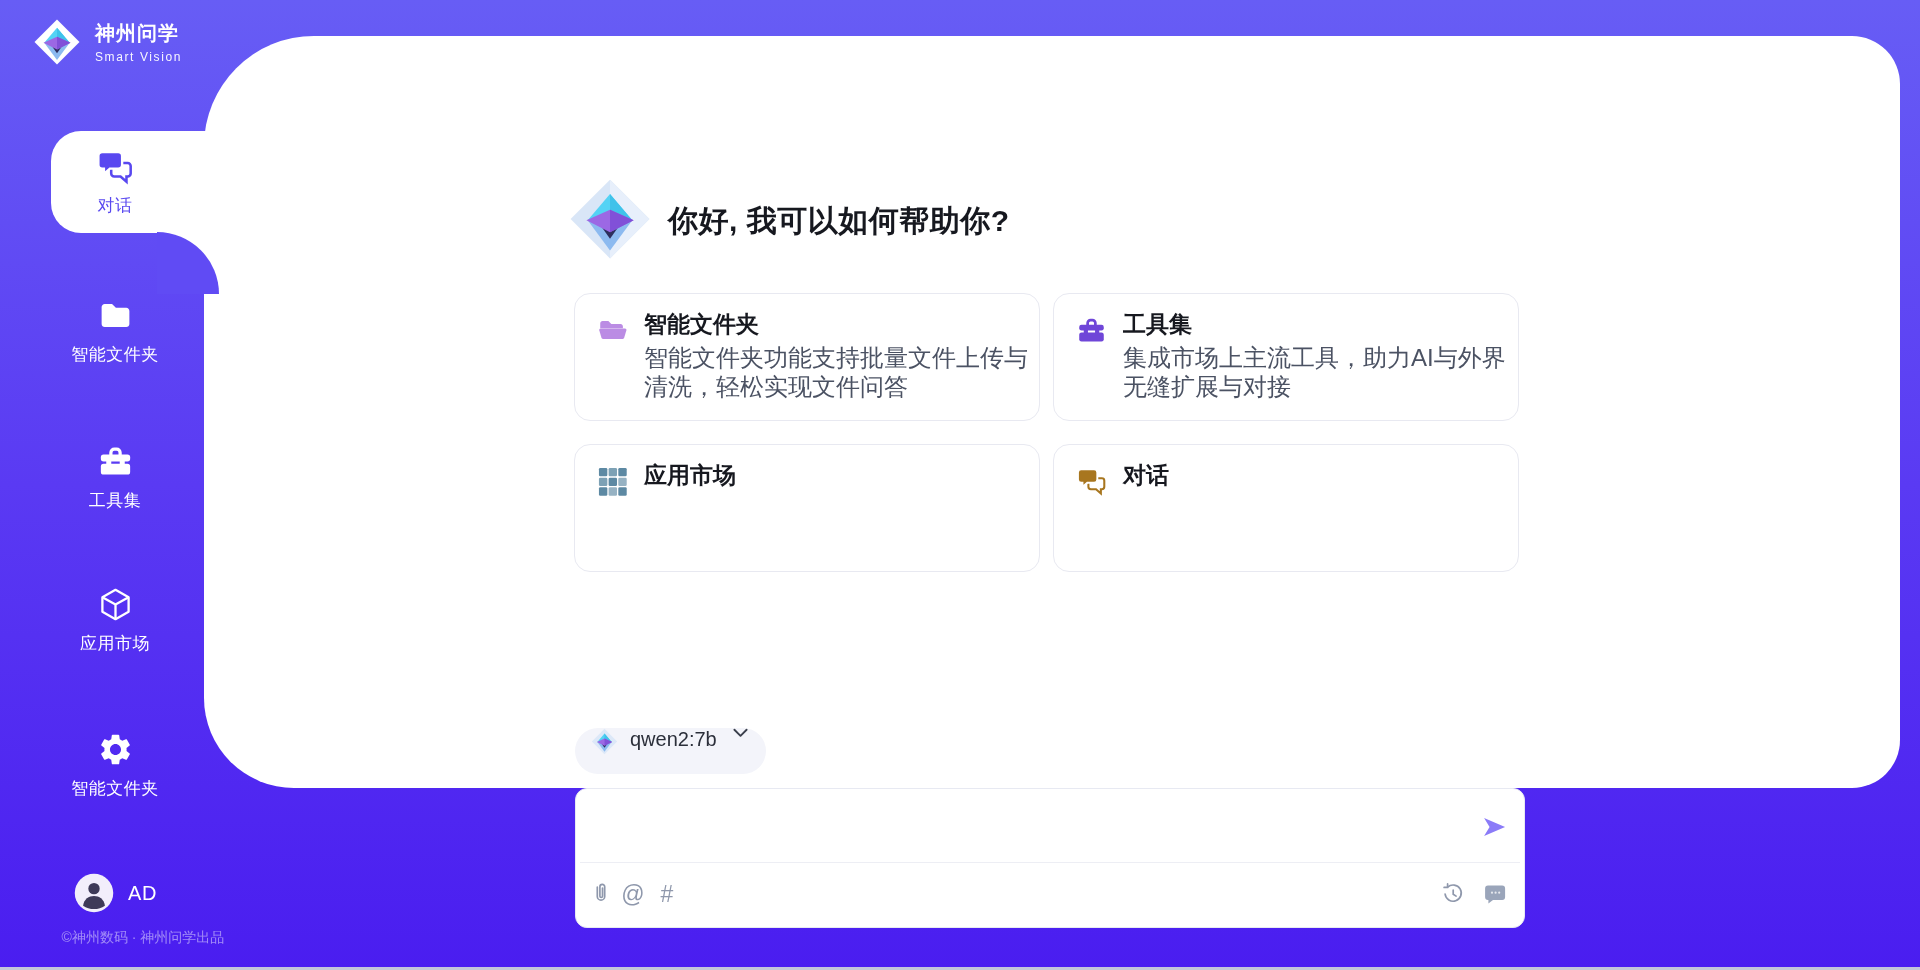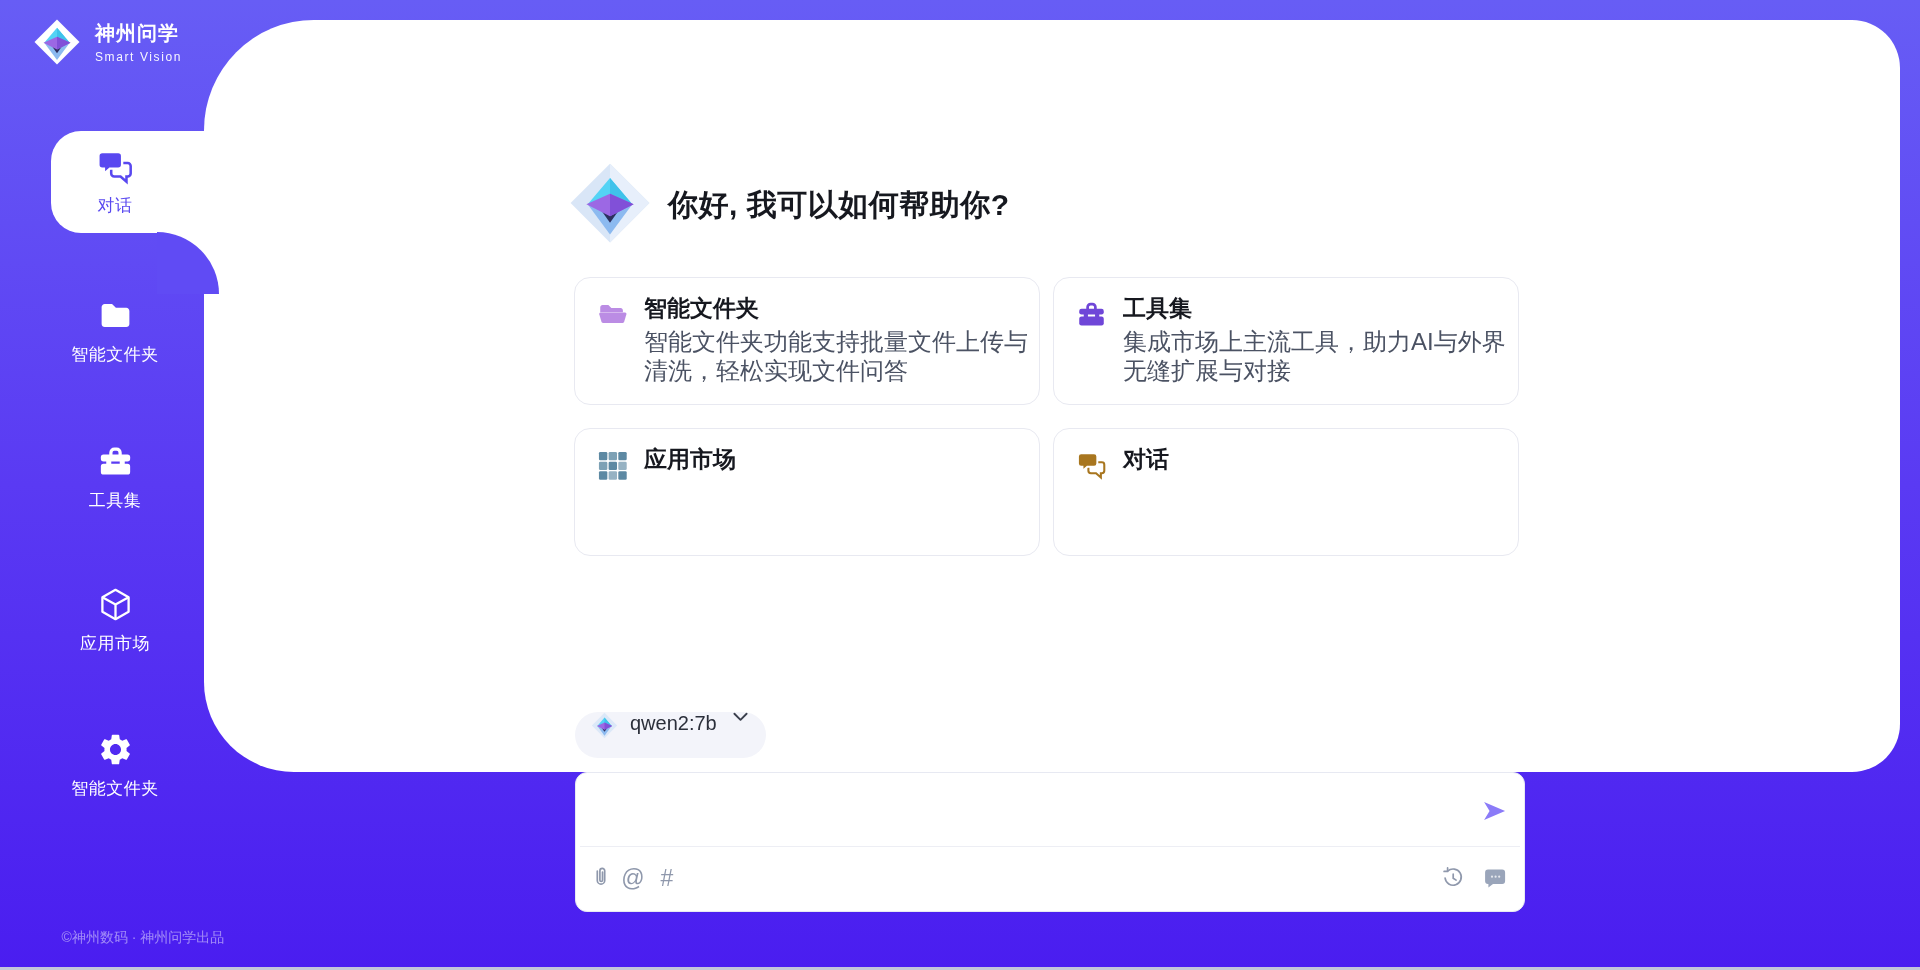--- a/index.html
+++ b/index.html
@@ -3,21 +3,21 @@
 <meta charset="utf-8">
 <style>
   html,body{margin:0;padding:0;background:#3a18c4;}
   .screen{position:relative;width:1920px;height:970px;overflow:hidden;
           font-family:"Liberation Sans","DejaVu Sans",sans-serif;}
   .bg{position:absolute;inset:0;
       background:linear-gradient(180deg,#675DF5 0%,#5A3AF3 50%,#4A1DF0 100%);}
   .window-edge{position:absolute;left:0;right:0;bottom:0;height:3px;background:#c3c6da;z-index:9;}
 
   
-  .panel{position:absolute;left:204px;top:20px;width:1696px;height:752px;background:#fff;
+  .panel{position:absolute;left:204px;top:36px;width:1696px;height:752px;background:#fff;
          border-radius:110px 48px 48px 90px;z-index:2;}
 
   
   .sidebar{position:absolute;left:0;top:0;width:176px;height:100%;z-index:3;margin-left:13px;}
   .logo-row{position:absolute;left:20px;top:18px;display:flex;align-items:center;gap:14px;}
   .logo-row svg{width:48px;height:48px;}
   .logo-title{font-size:20px;font-weight:700;color:#fff;letter-spacing:1px;}
   .logo-sub{font-size:12px;color:rgba(255,255,255,.95);letter-spacing:1.6px;margin-top:3px;}
 
   .nav-tab{position:absolute;left:38px;top:131px;width:178px;height:102px;background:#fff;
@@ -254,18 +254,26 @@
       <span class="nav-label">应用市场</span>
     </div>
 
     <div class="nav-item nav-settings">
       <svg viewBox="0 0 24 24">
         <path fill="currentColor" d="M19.14 12.94c.04-.3.06-.61.06-.94 0-.32-.02-.64-.07-.94l2.03-1.58c.18-.14.23-.41.12-.61l-1.92-3.32c-.12-.22-.37-.29-.59-.22l-2.39.96c-.5-.38-1.03-.7-1.62-.94L14.4 2.81c-.04-.24-.24-.41-.48-.41h-3.84c-.24 0-.43.17-.47.41L9.25 5.35c-.59.24-1.13.57-1.62.94L5.24 5.33c-.22-.08-.47 0-.59.22L2.74 8.87c-.12.21-.08.47.12.61l2.03 1.58c-.05.3-.09.63-.09.94s.02.64.07.94l-2.03 1.58c-.18.14-.23.41-.12.61l1.92 3.32c.12.22.37.29.59.22l2.39-.96c.5.38 1.03.7 1.62.94l.36 2.54c.05.24.24.41.48.41h3.84c.24 0 .44-.17.47-.41l.36-2.54c.59-.24 1.13-.56 1.62-.94l2.39.96c.22.08.47 0 .59-.22l1.92-3.32c.12-.22.07-.47-.12-.61l-2.01-1.58zM12 15.6c-1.98 0-3.6-1.62-3.6-3.6s1.62-3.6 3.6-3.6 3.6 1.62 3.6 3.6-1.62 3.6-3.6 3.6z"></path>
       </svg>
       <span class="nav-label">智能文件夹</span>
     </div>
 
+    <div class="user-row">
+      <svg viewBox="0 0 48 48">
+        <circle cx="24" cy="24" r="22" fill="#f2eefb"></circle>
+        <circle cx="24" cy="19" r="6.5" fill="#3e3a58"></circle>
+        <path d="M11.5 38.5c1.2-7.5 6.5-11 12.5-11s11.3 3.5 12.5 11a22 22 0 0 1-25 0z" fill="#3e3a58"></path>
+      </svg>
+      <span class="user-name">AD</span>
+    </div>
 
     <div class="copyright">©神州数码 · 神州问学出品</div>
   </aside>
 
   <div class="window-edge"></div>
 </div>
 
 </body></html>

